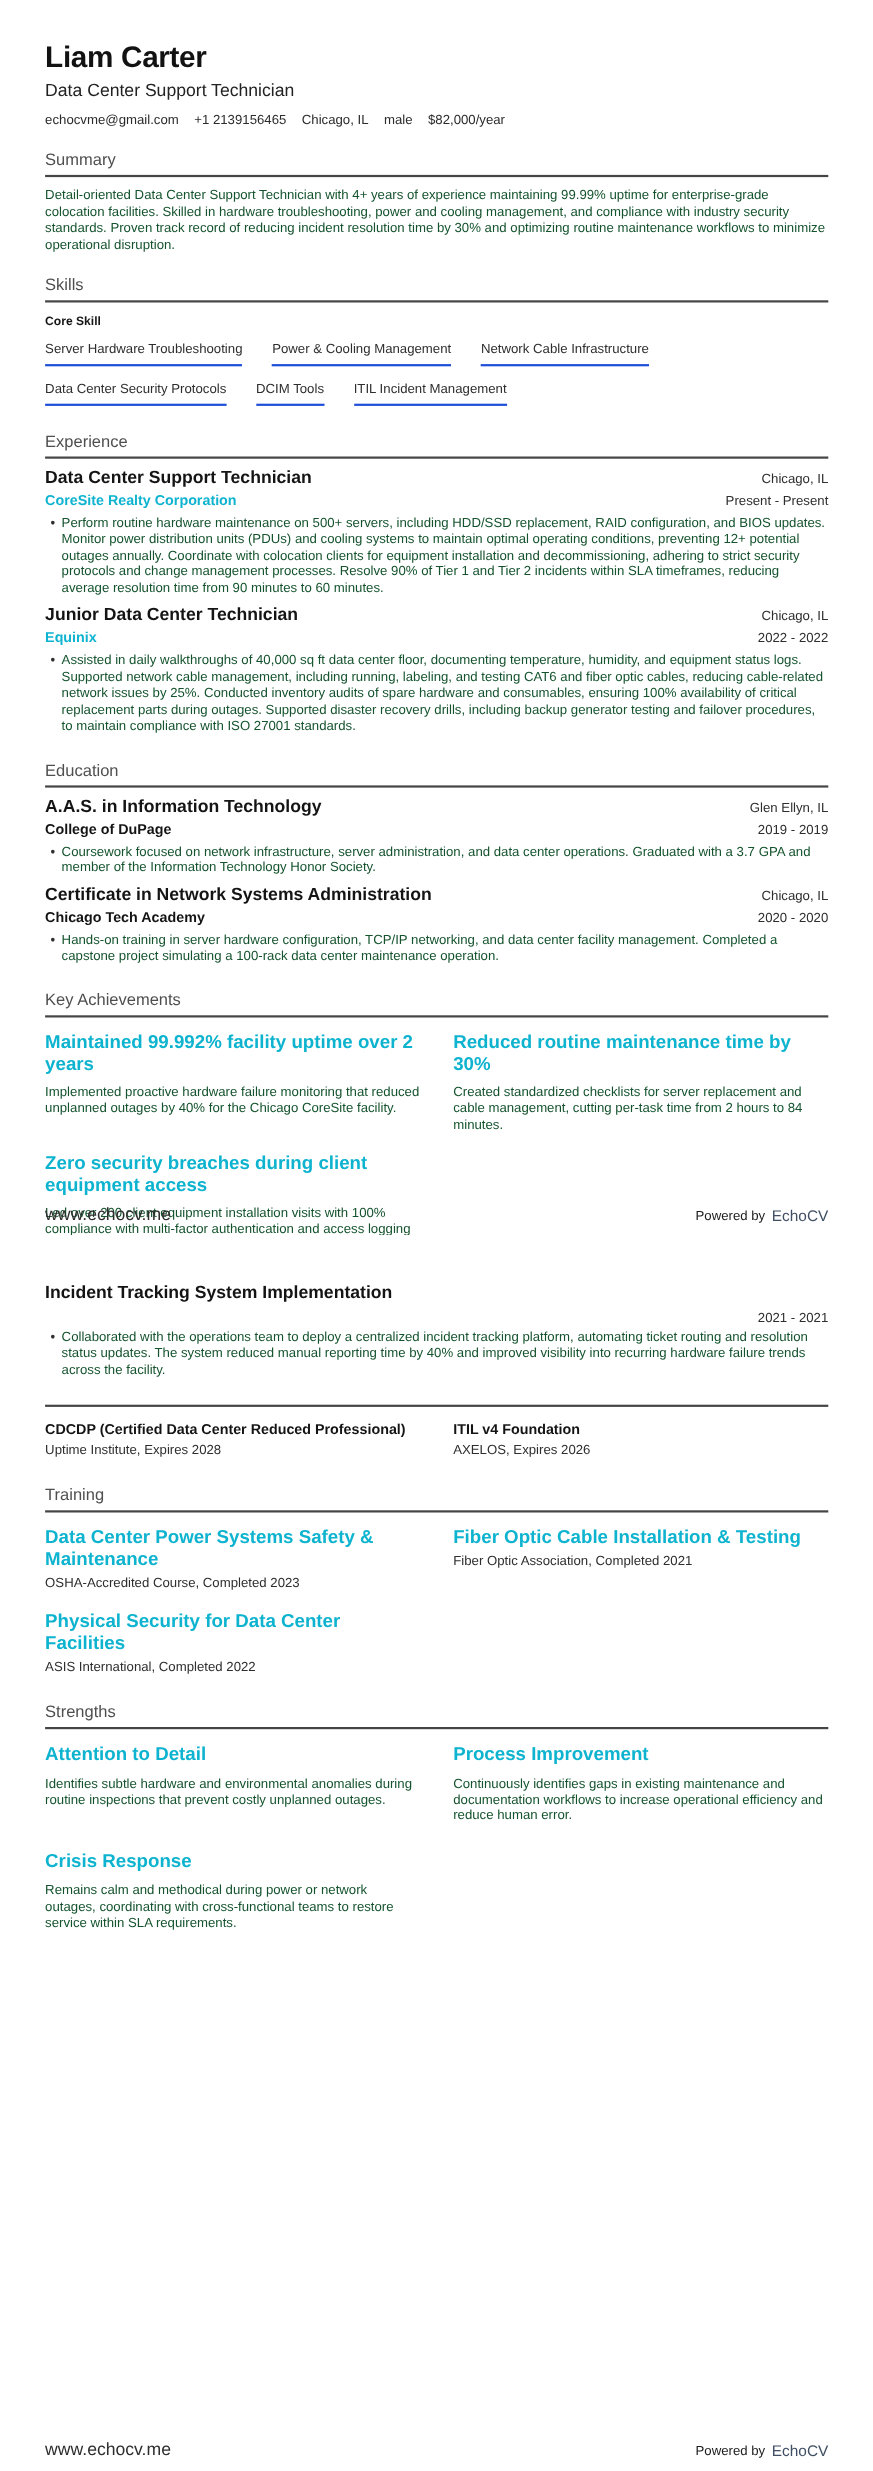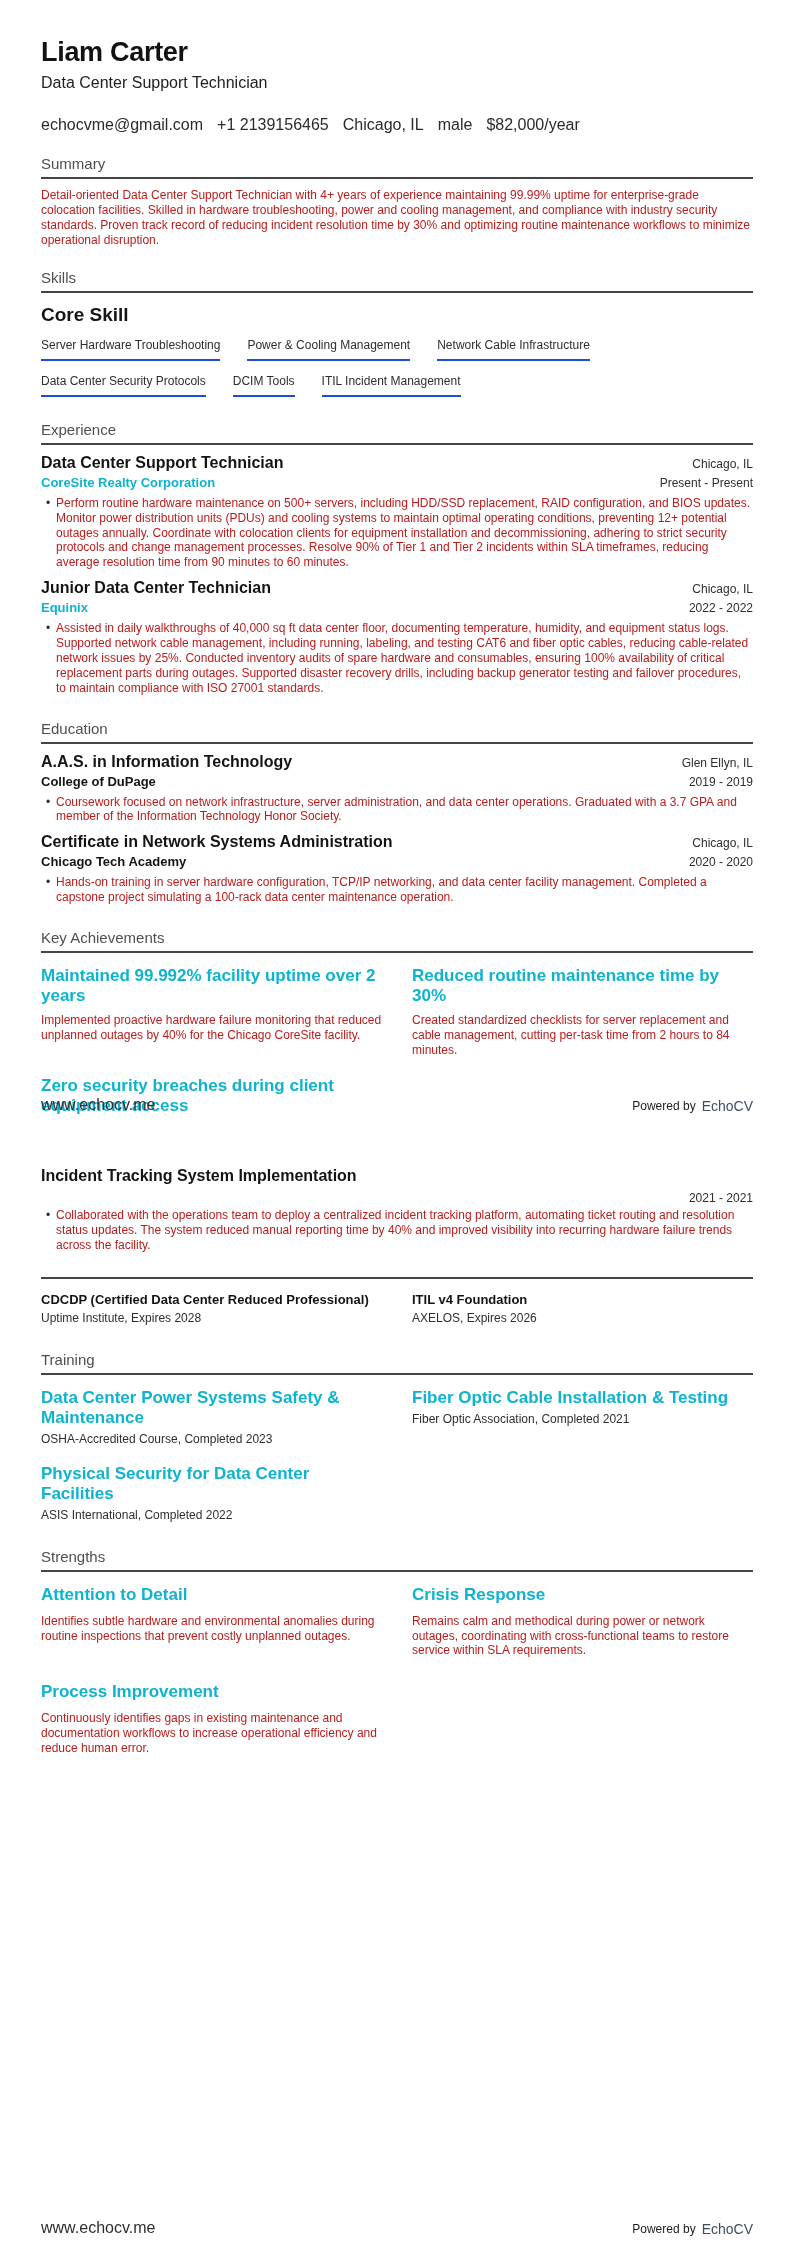--- a/index.html
+++ b/index.html
@@ -2,30 +2,30 @@
 <html><head>
 <meta charset="utf-8">
 <style>
   * { box-sizing: border-box; }
   html, body { margin: 0; padding: 0; background: #ffffff; }
   body { width: 794px; font-family: "Liberation Sans", sans-serif; }
   .page { width: 794px; height: 1123px; position: relative; background: #fff; padding: 38px 41px 0 41px; overflow: hidden; }
 
   .name { font-size: 27px; font-weight: 800; color: #121212; letter-spacing: -0.3px; line-height: 1.05; }
   .headline { font-size: 16px; color: #222; margin-top: 8px; }
-  .contact-row { display: flex; gap: 14px; font-size: 16px; color: #2b2b2b; margin-top: 24px; }
+  .contact-row { display: flex; gap: 14px; font-size: 12px; color: #2b2b2b; margin-top: 10px; }
 
   .section { margin-top: 21px; }
   .section-title { font-size: 15px; font-weight: 400; color: #4f4f4f; }
   .rule { border-top: 2px solid #454545; margin-top: 5px; }
 
-  .body-text { font-size: 12px; line-height: 1.24; color: #b91c1c; }
+  .body-text { font-size: 12px; line-height: 1.24; color: #14532d; }
   .summary-text { margin-top: 9px; }
 
-  .skill-group-title { font-size: 19px; font-weight: 700; color: #161616; margin-top: 11px; }
+  .skill-group-title { font-size: 11px; font-weight: 700; color: #161616; margin-top: 11px; }
   .skills-wrap { display: flex; flex-wrap: wrap; column-gap: 27px; row-gap: 13px; margin-top: 12px; }
   .skill { font-size: 12px; color: #2e2e2e; padding-bottom: 7px; border-bottom: 2px solid #1d4ed8; }
 
   .entry { margin-top: 9px; }
   .row-between { display: flex; justify-content: space-between; align-items: baseline; }
   .entry-title { font-size: 16px; font-weight: 700; color: #141414; }
   .meta { font-size: 12px; color: #2e2e2e; }
   .org { font-size: 13px; font-weight: 700; margin-top: 3px; }
   .org-accent { color: #0db3cf; }
   .org-dark { color: #141414; }
@@ -232,26 +232,26 @@
 
   <div class="section" style="margin-top:26px;">
     <div class="section-title">Strengths</div>
     <div class="rule"></div>
     <div class="grid2" style="row-gap:24px;">
       <div>
         <div class="card-title-accent">Attention to Detail</div>
         <div class="body-text card-text" style="margin-top:9px;">Identifies subtle hardware and environmental anomalies during routine inspections that prevent costly unplanned outages.</div>
       </div>
       <div>
+        <div class="card-title-accent">Process Improvement</div>
+        <div class="body-text card-text" style="margin-top:9px;">Continuously identifies gaps in existing maintenance and documentation workflows to increase operational efficiency and reduce human error.</div>
+      </div>
+      <div>
         <div class="card-title-accent">Crisis Response</div>
         <div class="body-text card-text" style="margin-top:9px;">Remains calm and methodical during power or network outages, coordinating with cross-functional teams to restore service within SLA requirements.</div>
-      </div>
-      <div>
-        <div class="card-title-accent">Process Improvement</div>
-        <div class="body-text card-text" style="margin-top:9px;">Continuously identifies gaps in existing maintenance and documentation workflows to increase operational efficiency and reduce human error.</div>
       </div>
     </div>
   </div>
 
   <div class="footer">
     <span class="footer-site">www.echocv.me</span>
     <span class="footer-right">
       <span class="footer-powered">Powered by</span>
       <span class="footer-brand">EchoCV</span>
     </span>

